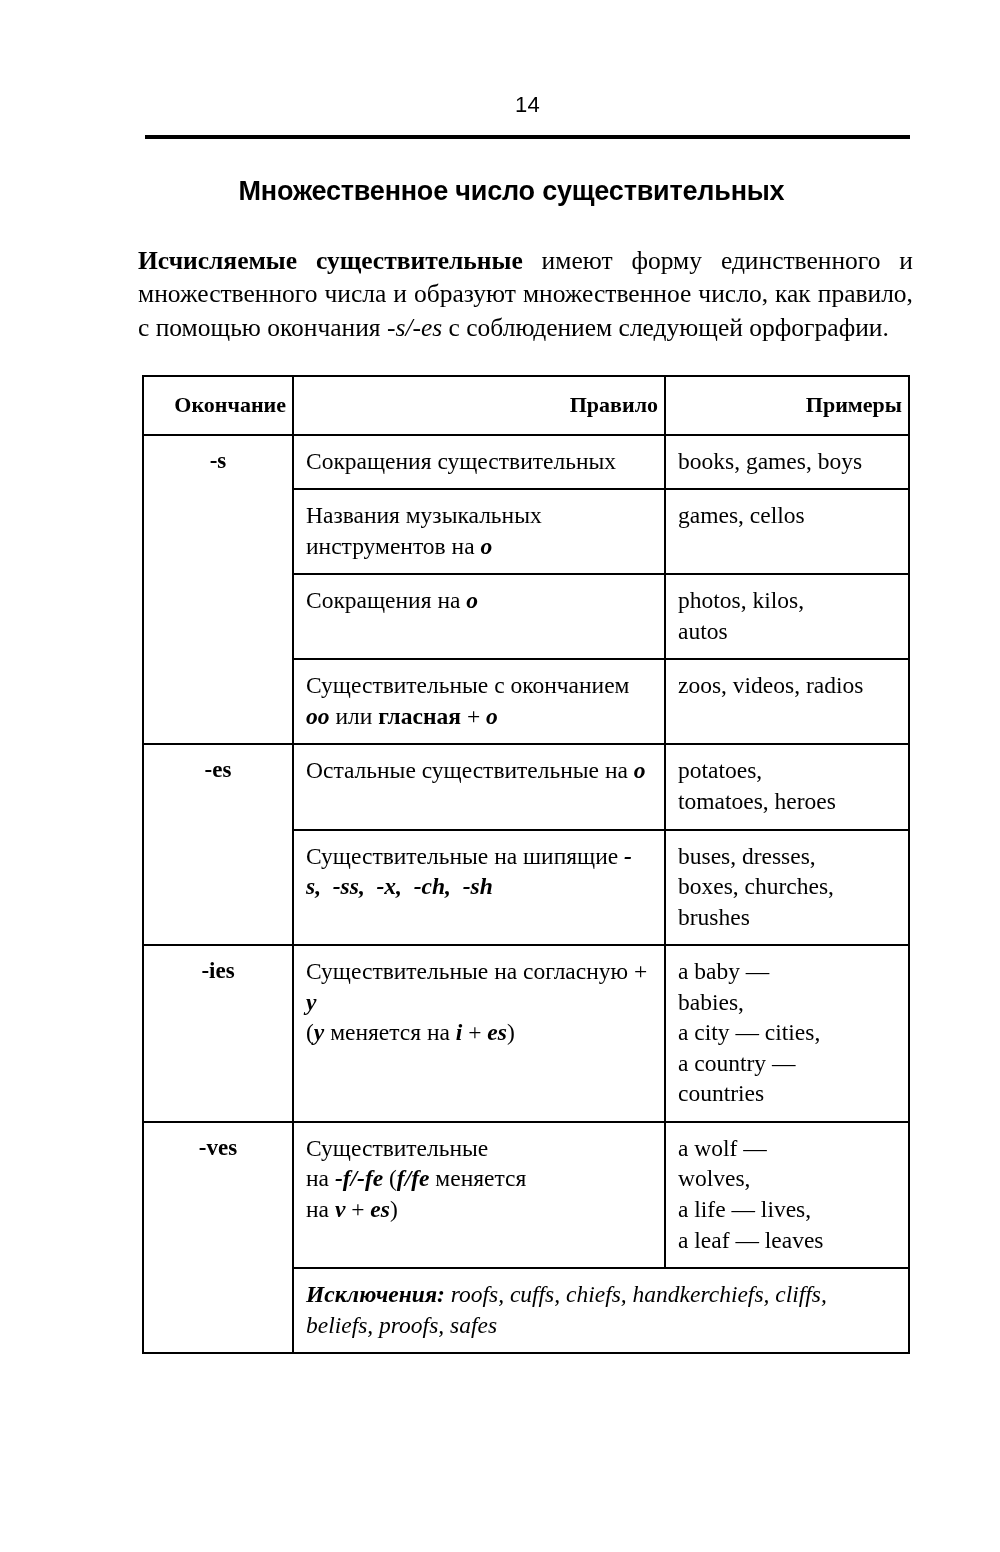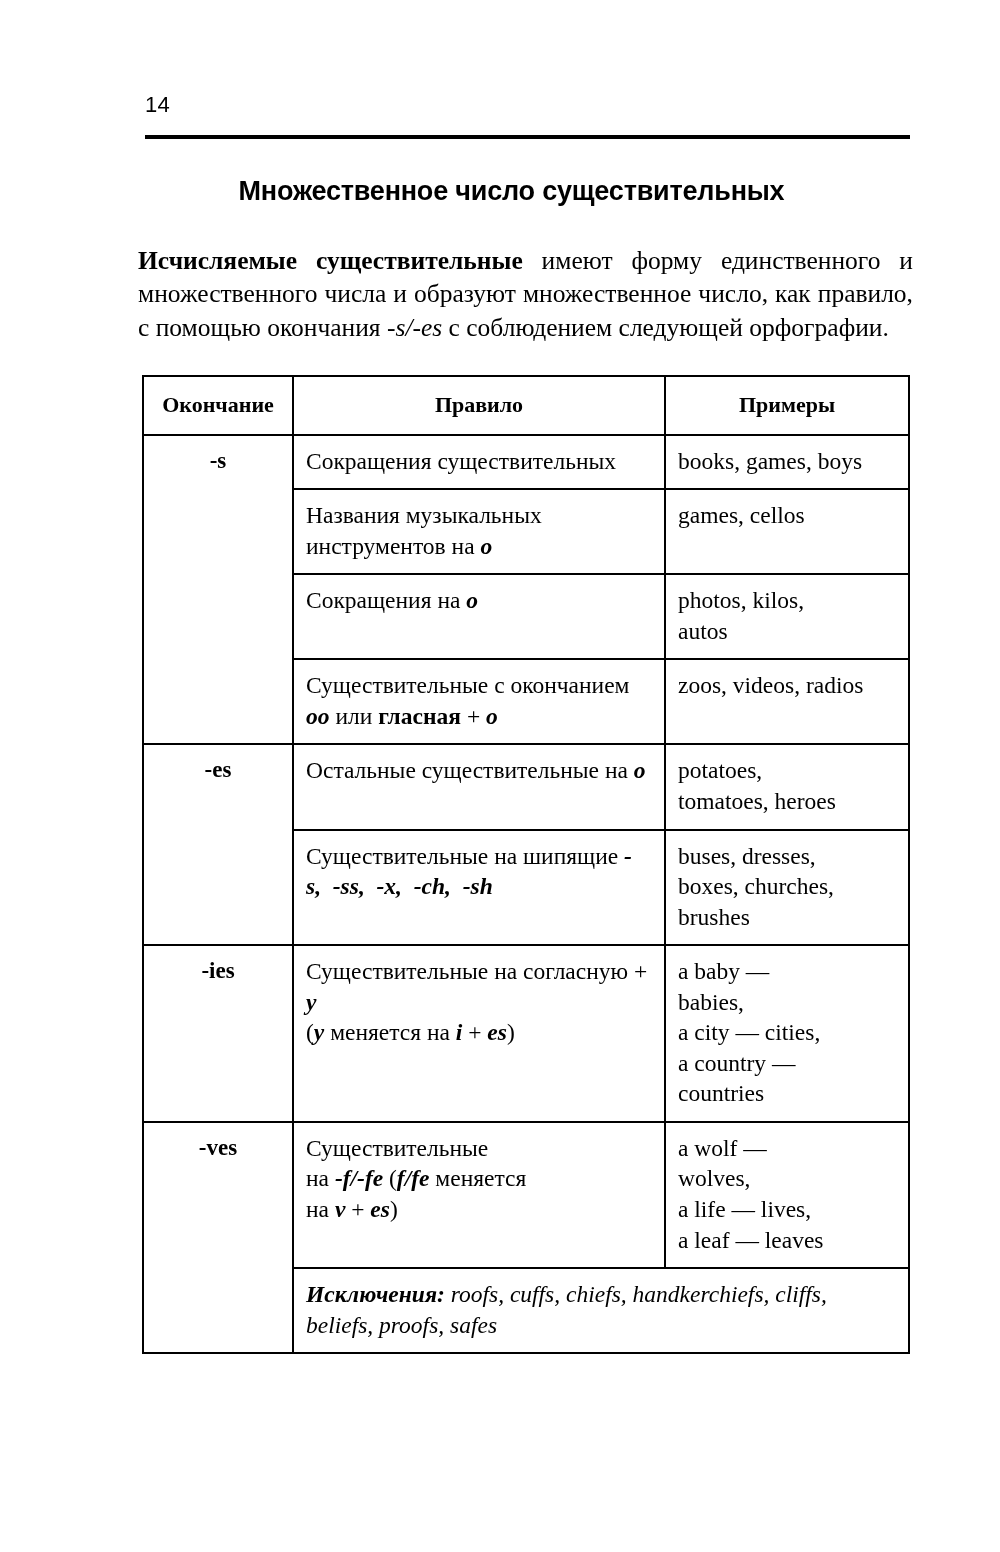--- a/index.html
+++ b/index.html
@@ -25,20 +25,21 @@
   .header {
     position: absolute;
     left: 145px;
     top: 92px;
     width: 765px;
     display: flex;
     align-items: baseline;
     font-family: "Liberation Sans", sans-serif;
     font-size: 21px;
     letter-spacing: 0.3px;
+    justify-content: center;
   }
   .header .page-num {
     font-size: 22px;
     font-family: "Liberation Sans", sans-serif;
   }
   .header .run-title {
     margin-left: 60px;
     flex: 1;
     text-align: right;
     font-size: 21px;
@@ -85,21 +86,21 @@
     table-layout: fixed;
     font-size: 23px;
   }
   table.rules td, table.rules th {
     border: 2px solid #000;
     vertical-align: top;
     padding: 10px 12px 12px 12px;
     line-height: 1.3;
   }
   table.rules thead th {
-    text-align: center;
+    text-align: right;
     font-weight: bold;
     font-size: 22px;
     padding: 14px 6px 14px 6px;
     vertical-align: middle;
   }
   .col-end { width: 150px; }
   .col-rule { width: 372px; }
   .col-ex  { width: 244px; }
 
   td.ending {

